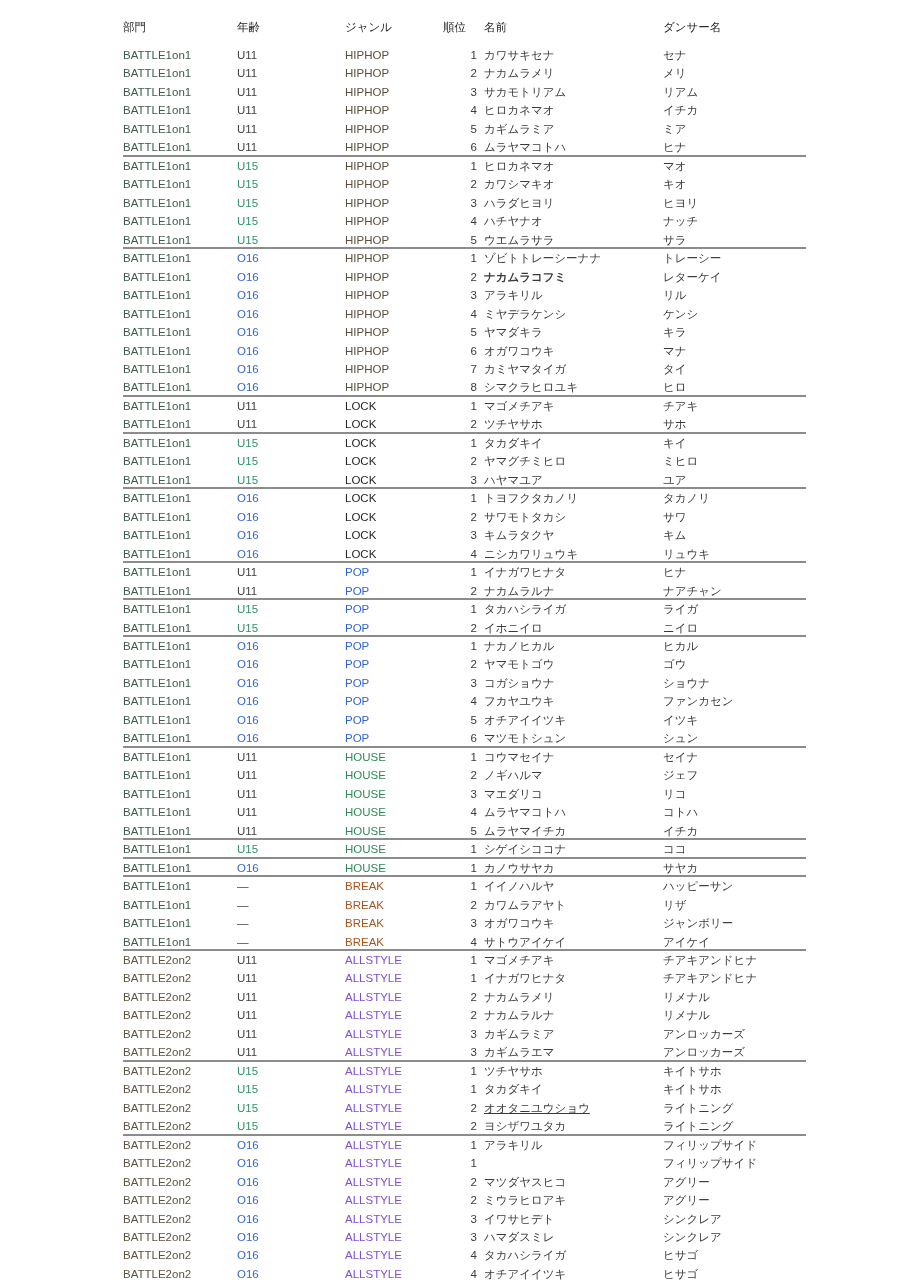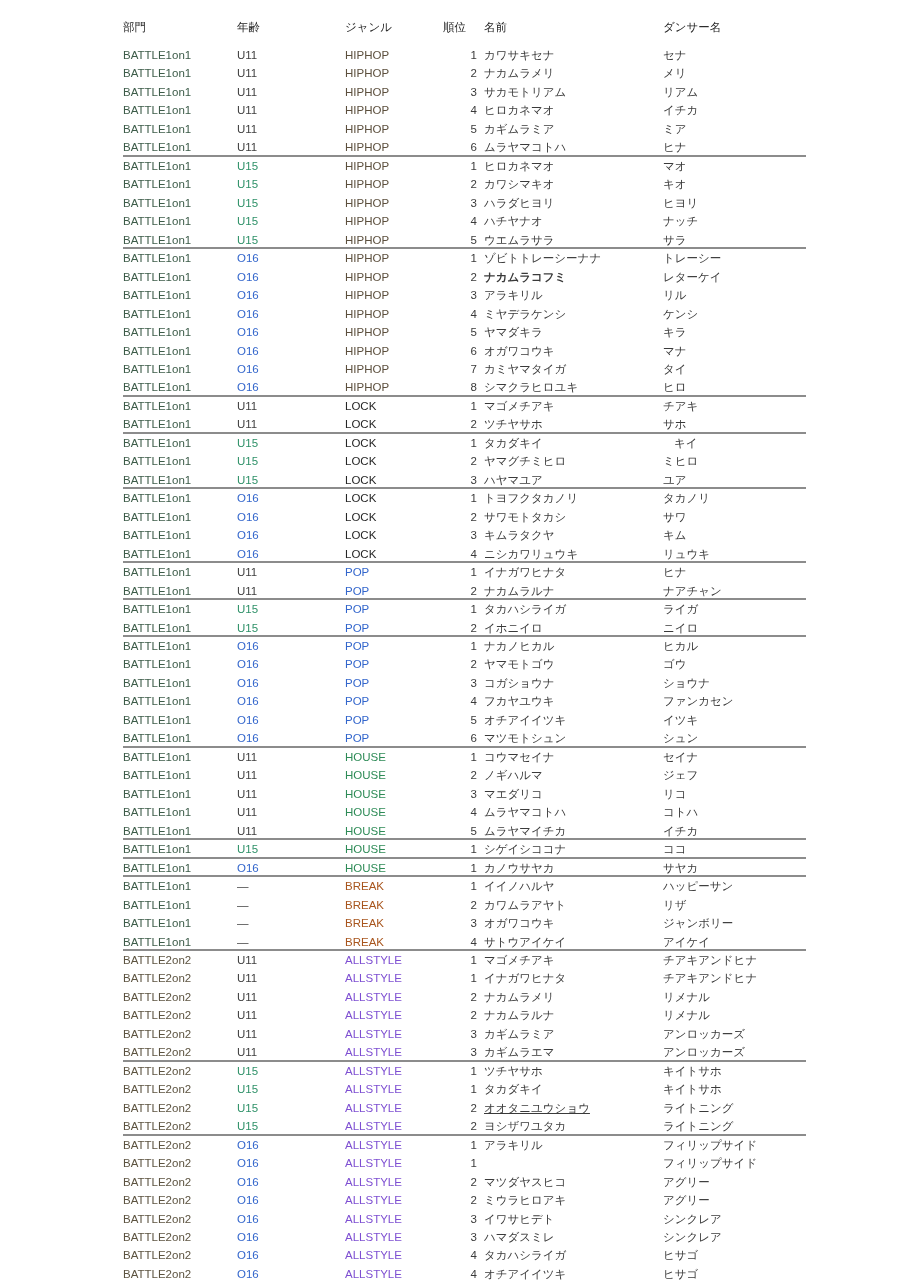--- a/index.html
+++ b/index.html
@@ -233,21 +233,21 @@
     <div class="cell c-name" style="color: rgb(58, 58, 58);">ツチヤサホ</div>
     <div class="cell c-dancer" style="color: rgb(58, 58, 58);">サホ</div>
   </div>
 
   <div class="grid-row data-row">
     <div class="cell c-dept" style="color: rgb(61, 92, 73);">BATTLE1on1</div>
     <div class="cell c-age" style="color: rgb(46, 145, 104);">U15</div>
     <div class="cell c-genre" style="color: rgb(38, 38, 38);">LOCK</div>
     <div class="cell c-rank" style="color: rgb(58, 58, 58);">1</div>
     <div class="cell c-name" style="color: rgb(58, 58, 58);">タカダキイ</div>
-    <div class="cell c-dancer" style="color: rgb(58, 58, 58); margin-left: 11px;">キイ</div>
+    <div class="cell c-dancer" style="color: rgb(58, 58, 58);">キイ</div>
   </div>
 
   <div class="grid-row data-row">
     <div class="cell c-dept" style="color: rgb(61, 92, 73);">BATTLE1on1</div>
     <div class="cell c-age" style="color: rgb(46, 145, 104);">U15</div>
     <div class="cell c-genre" style="color: rgb(38, 38, 38);">LOCK</div>
     <div class="cell c-rank" style="color: rgb(58, 58, 58);">2</div>
     <div class="cell c-name" style="color: rgb(58, 58, 58);">ヤマグチミヒロ</div>
     <div class="cell c-dancer" style="color: rgb(58, 58, 58);">ミヒロ</div>
   </div>

